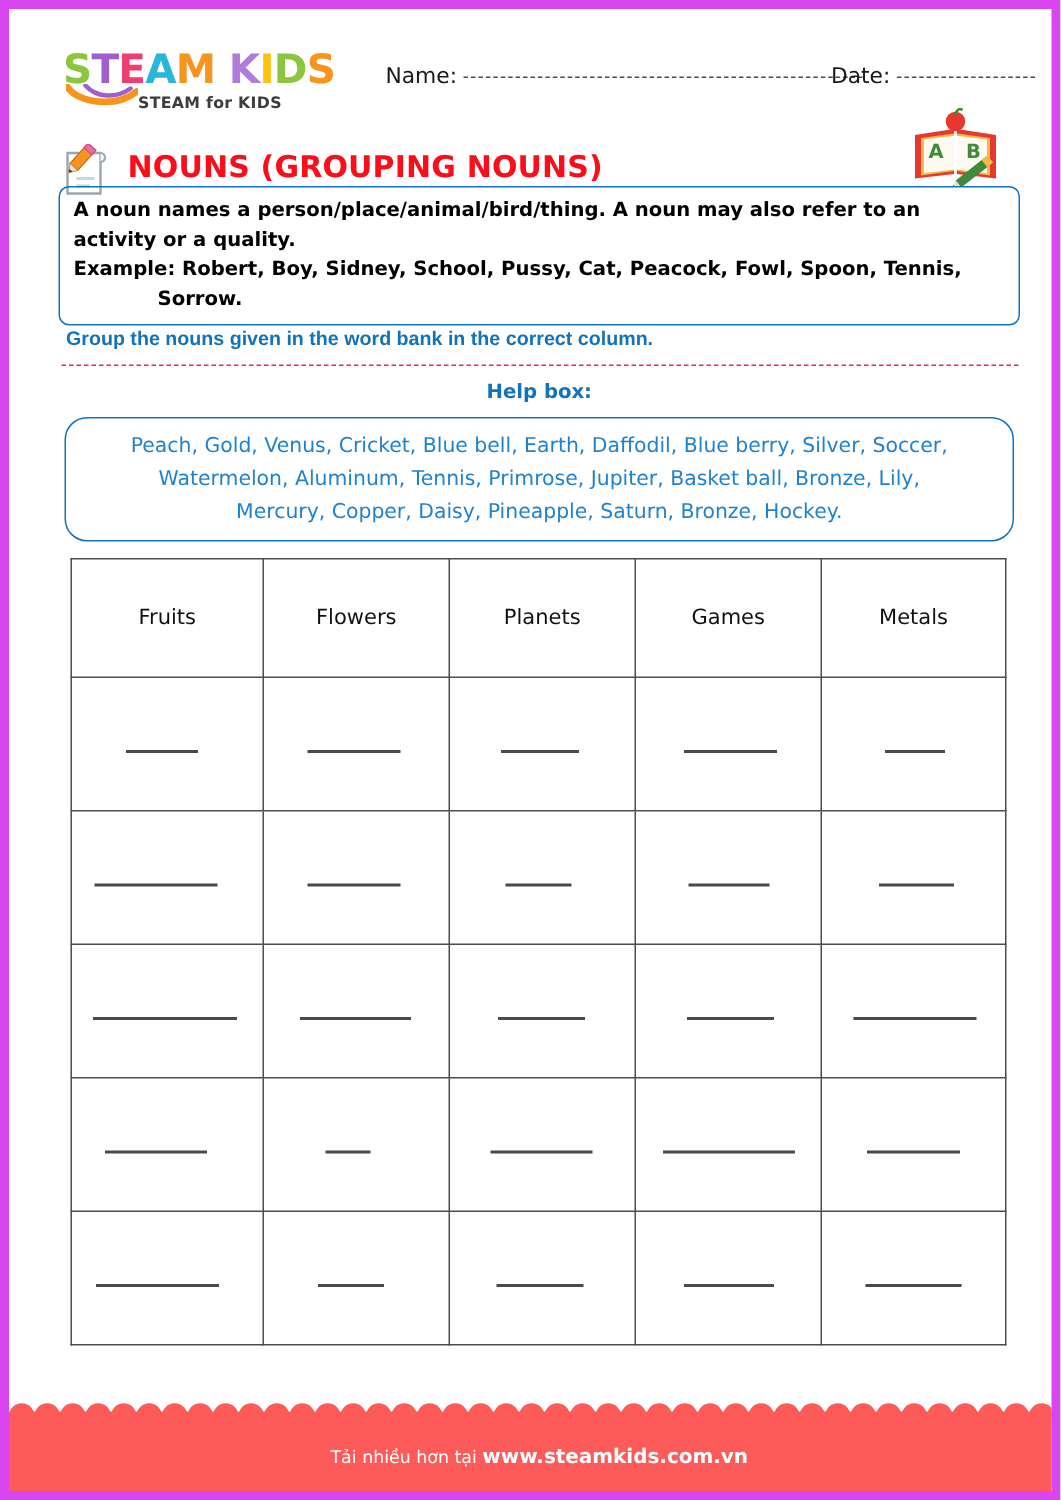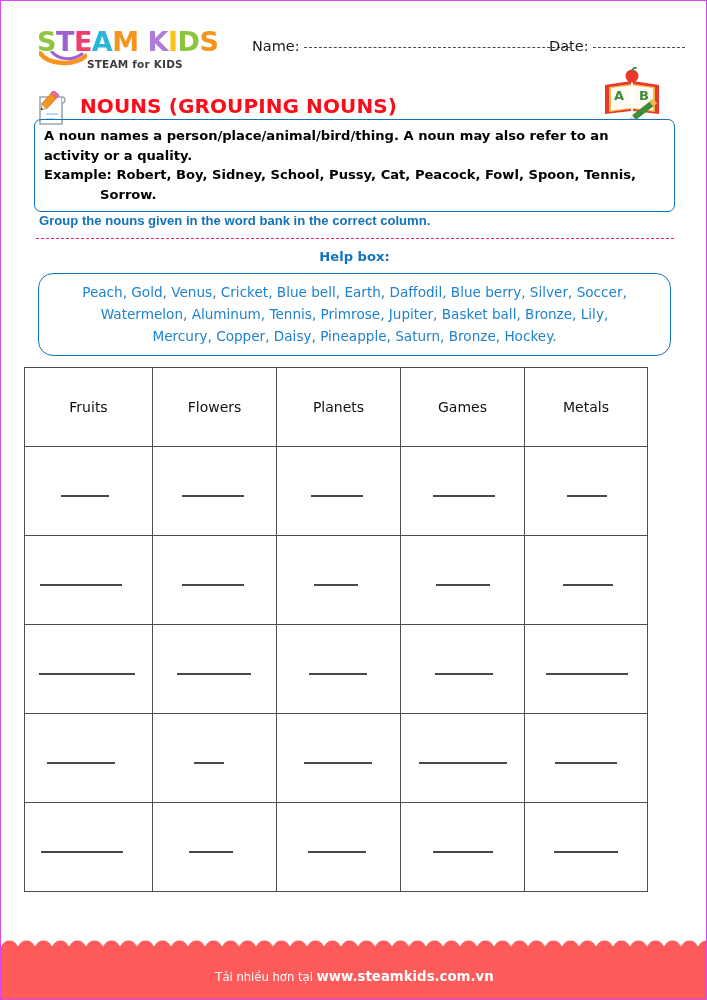--- a/index.html
+++ b/index.html
@@ -8,21 +8,21 @@
     background: #ffffff;
   }
   body {
     font-family: "Liberation Sans", sans-serif;
   }
   .page {
     position: relative;
     width: 707px;
     height: 1000px;
     background: #ffffff;
-    border: 1px solid #d946ef;
+    border: 6px solid #d946ef;
     box-sizing: border-box;
     overflow: hidden;
   }
 
   
   .header {
     position: absolute;
     left: 0; top: 0;
     width: 707px; height: 72px;
   }
@@ -161,21 +161,21 @@
     font-family: "DejaVu Sans", sans-serif;
     font-size: 13.6px;
     line-height: 22px;
     color: #1f82cf;
     text-align: center;
   }
 
   
   .table {
     position: absolute;
-    left: 23px; top: 366px;
+    left: 41px; top: 366px;
     width: 623px;
     border-collapse: collapse;
     table-layout: fixed;
     padding-left: 34px;
   }
   .table td {
     border: 1.4px solid #4d4d4d;
     height: 88px;
     vertical-align: middle;
     text-align: center;

